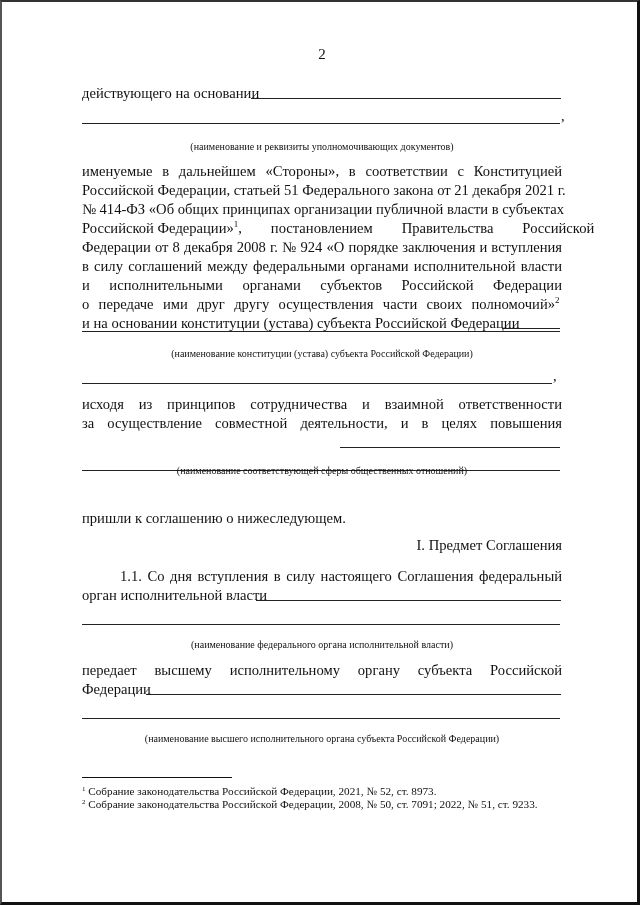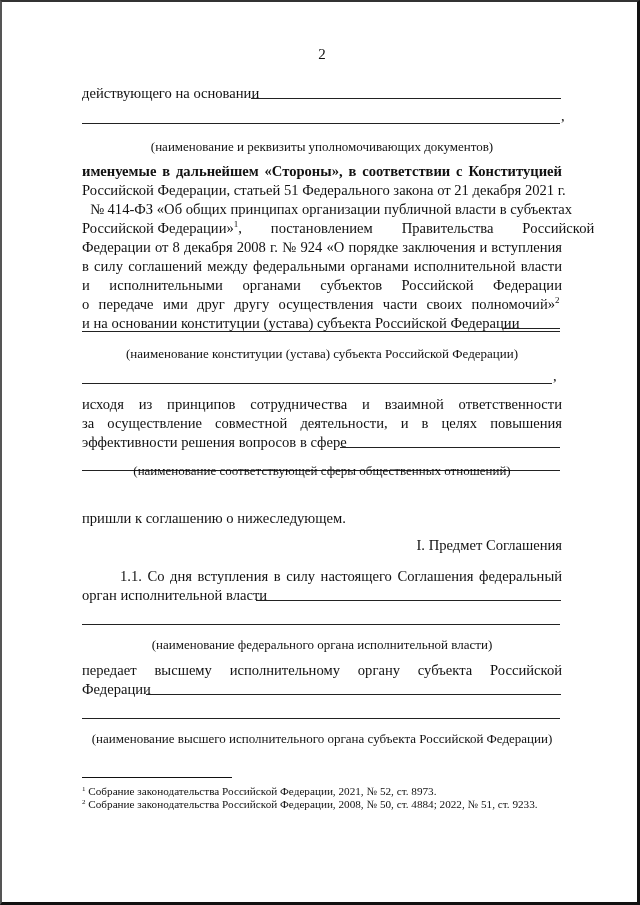--- a/index.html
+++ b/index.html
@@ -9,21 +9,21 @@
       box-sizing: border-box; background: #ffffff;
       border-top: 2px solid #333; border-left: 2px solid #555;
       border-right: 3px solid #111; border-bottom: 3px solid #111;
       font-family: "Liberation Serif", "DejaVu Serif", serif;
       color: #111;
     }
     .ln { position: absolute; left: 80px; width: 480px; font-size: 14.6px; line-height: 19px; white-space: nowrap; }
     .just { text-align: justify; text-align-last: justify; }
     .center { text-align: right; }
     .rule { position: absolute; height: 0; border-top: 1px solid #222; }
-    .caption { position: absolute; left: 80px; width: 480px; text-align: center; font-size: 13px; line-height: 18px; }
+    .caption { position: absolute; left: 80px; width: 480px; text-align: center; font-size: 10px; line-height: 18px; }
     .comma { position: absolute; font-size: 14.6px; }
     sup { font-size: 9px; line-height: 0; vertical-align: 6px; }
     .page-num { position: absolute; left: 0; width: 640px; top: 44px; text-align: center; font-size: 15px; }
     .fn-rule { position: absolute; left: 80px; top: 775px; width: 150px; border-top: 1px solid #111; }
     .fn { position: absolute; left: 80px; font-size: 11.2px; line-height: 14px; white-space: nowrap; }
     .fn sup { font-size: 7px; vertical-align: 4px; }
   </style>
 </head>
 <body>
 
@@ -33,23 +33,23 @@
 
   <div class="ln" style="top:82px;">
     <span>действующего на основании</span>
   </div>
   <div class="rule" style="left:249px; top:96px; width:310px;"></div>
 
   <div class="rule" style="left:80px; top:121px; width:478px;"></div>
   <span class="comma" style="left:559px; top:106px;">,</span>
   <div class="caption" style="top:136px;">(наименование и реквизиты уполномочивающих документов)</div>
 
-  <div class="ln just" style="top:160px;font-weight:bold;">именуемые в дальнейшем «Стороны», в соответствии с Конституцией</div>
+  <div class="ln just" style="top:160px;">именуемые в дальнейшем «Стороны», в соответствии с Конституцией</div>
   <div class="ln just" style="top:179px;">Российской Федерации, статьей 51 Федерального закона от 21 декабря 2021 г.</div>
-  <div class="ln just" style="top:198px;margin-left:8px;">№ 414-ФЗ «Об общих принципах организации публичной власти в субъектах</div>
+  <div class="ln just" style="top:198px;">№ 414-ФЗ «Об общих принципах организации публичной власти в субъектах</div>
   <div class="ln" style="top:217px;">
     <span>Российской Федерации»</span><sup>1</sup><span style="display:inline-block; width:356px; text-align:justify; text-align-last:justify; vertical-align:top;">, постановлением Правительства Российской</span>
   </div>
   <div class="ln just" style="top:236px;">Федерации от 8 декабря 2008 г. № 924 «О порядке заключения и вступления</div>
   <div class="ln just" style="top:255px;">в силу соглашений между федеральными органами исполнительной власти</div>
   <div class="ln just" style="top:274px;">и исполнительными органами субъектов Российской Федерации</div>
   <div class="ln" style="top:293px;">
     <span style="display:inline-block; width:473px; text-align:justify; text-align-last:justify; vertical-align:top;">о передаче ими друг другу осуществления части своих полномочий»</span><sup>2</sup>
   </div>
   <div class="ln" style="top:312px;font-family:Liberation Serif, serif;">
@@ -58,23 +58,20 @@
   <div class="rule" style="left:500px; top:326px; width:58px;"></div>
 
   <div class="rule" style="left:80px; top:329px; width:478px;"></div>
   <div class="caption" style="top:343px;">(наименование конституции (устава) субъекта Российской Федерации)</div>
 
   <div class="rule" style="left:80px; top:381px; width:470px;"></div>
   <span class="comma" style="left:551px; top:366px;">,</span>
 
   <div class="ln just" style="top:393px;">исходя из принципов сотрудничества и взаимной ответственности</div>
   <div class="ln just" style="top:412px;">за осуществление совместной деятельности, и в целях повышения</div>
-  <div class="ln" style="top:431px;">
-    <span>эффективности решения вопросов в сфере</span>
-  </div>
   <div class="rule" style="left:338px; top:445px; width:220px;"></div>
 
   <div class="rule" style="left:80px; top:468px; width:478px;"></div>
   <div class="caption" style="top:460px;">(наименование соответствующей сферы общественных отношений)</div>
 
   <div class="ln" style="top:507px;">пришли к соглашению о нижеследующем.</div>
 
   <div class="ln center" style="top:534px;">I. Предмет Соглашения</div>
 
   <div class="ln just" style="top:565px; left:118px; width:442px;">1.1. Со дня вступления в силу настоящего Соглашения федеральный</div>
@@ -95,15 +92,15 @@
   <div class="rule" style="left:80px; top:716px; width:478px;"></div>
   <div class="caption" style="top:728px;">(наименование высшего исполнительного органа субъекта Российской Федерации)</div>
 
   <div class="fn-rule"></div>
   <div class="fn" style="top:782px;">
     <sup>1</sup>
     <span>Собрание законодательства Российской Федерации, 2021, № 52, ст. 8973.</span>
   </div>
   <div class="fn" style="top:795px;">
     <sup>2</sup>
-    <span>Собрание законодательства Российской Федерации, 2008, № 50, ст. 4884; 2022, № 51, ст. 9233.</span>
+    <span>Собрание законодательства Российской Федерации, 2008, № 50, ст. 7091; 2022, № 51, ст. 9233.</span>
   </div>
 </div>
 
 </body></html>

